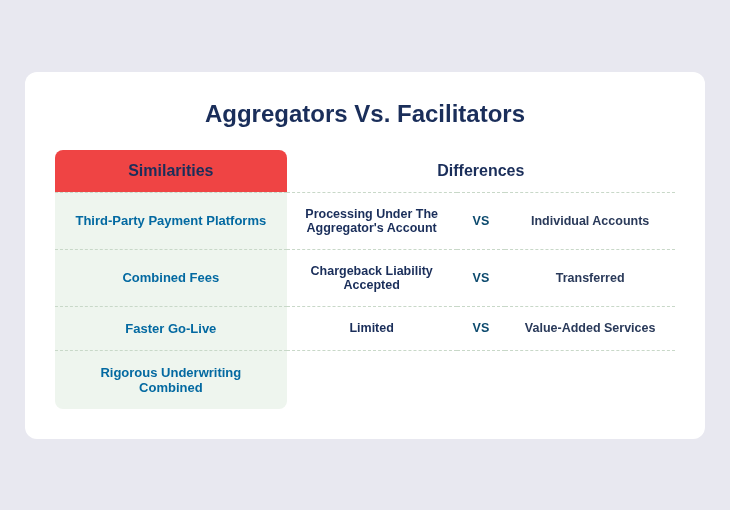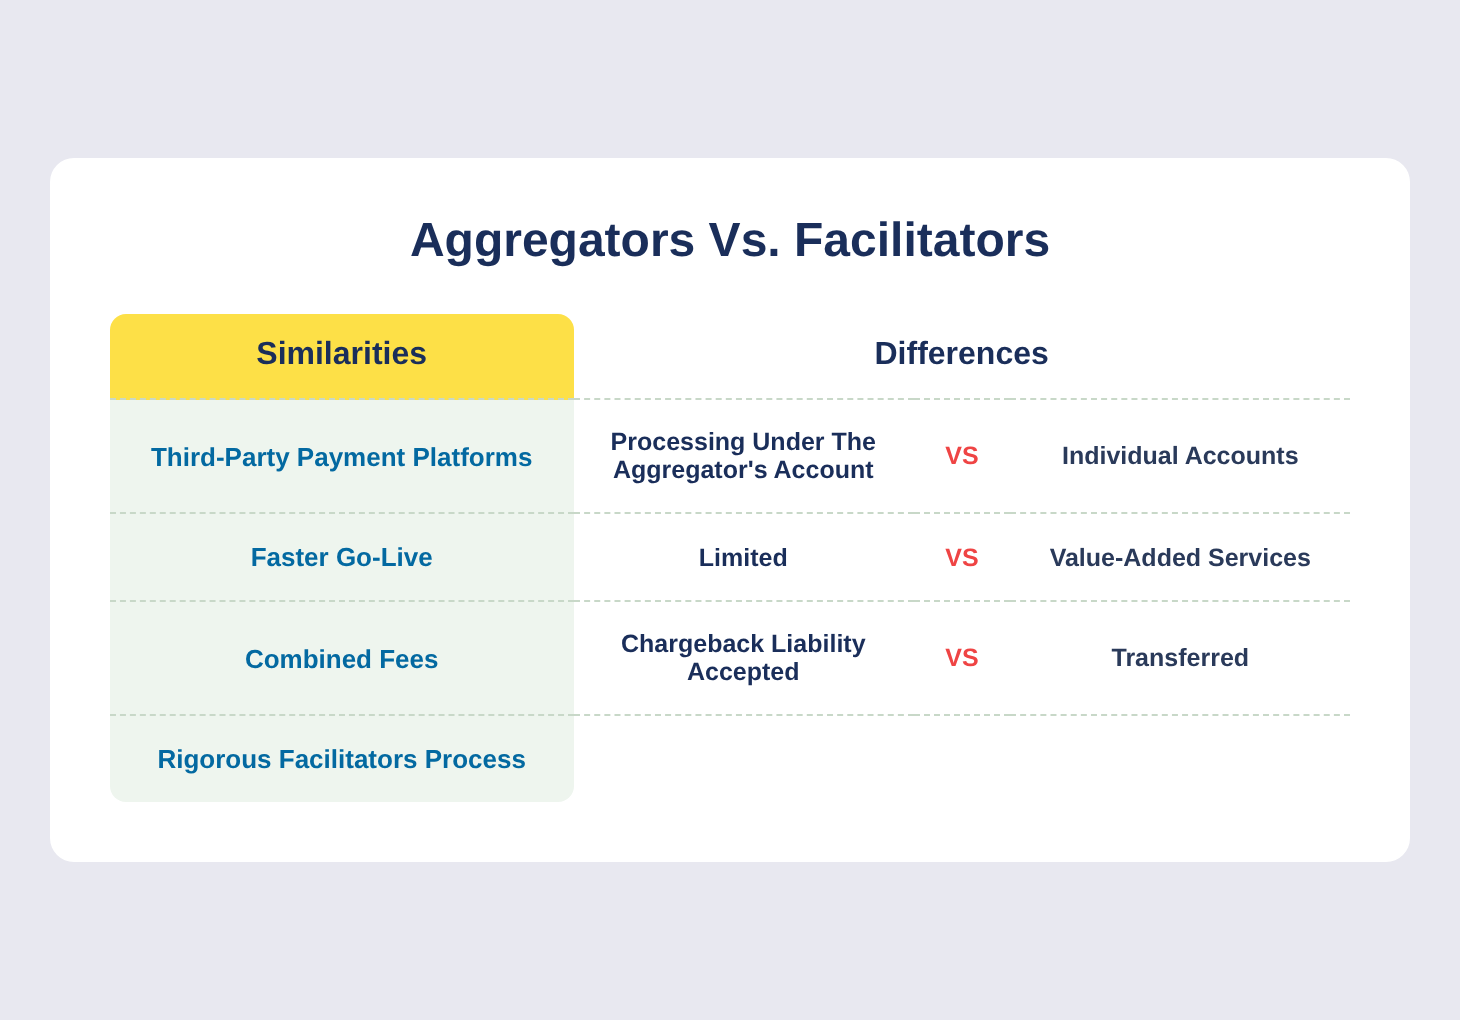--- a/index.html
+++ b/index.html
@@ -37,21 +37,21 @@
     
     .header-row th {
       padding: 12px 10px;
       font-size: 16px;
       font-weight: 700;
       color: #1a2e5a;
       border-bottom: 1.5px dashed #c8d8c8;
     }
 
     .similarities-header {
-      background: #fde047;
+      background: #ef4444;
       border-radius: 8px 8px 0 0;
       width: 240px;
       text-align: center;
     }
 
     .differences-header {
     }
 
     
     .table tbody tr {
@@ -83,21 +83,21 @@
       font-weight: 600;
       color: #1a2e5a;
       width: 175px;
     }
 
     .vs-cell {
       text-align: center;
       padding: 14px 6px;
       font-size: 12.5px;
       font-weight: 700;
-      color: #ef4444;
+      color: #0c4a6e;
       width: 50px;
     }
 
     .fac-cell {
       text-align: center;
       padding: 14px 10px;
       font-size: 12.5px;
       font-weight: 700;
       color: #2a3a5a;
       width: 175px;
@@ -117,32 +117,32 @@
       </tr>
     </thead>
     <tbody id="table-body">
     <tr>
           <td class="sim-cell">Third-Party Payment Platforms</td>
           <td class="agg-cell">Processing Under The Aggregator's Account</td>
           <td class="vs-cell">VS</td>
           <td class="fac-cell">Individual Accounts</td>
         </tr>
         <tr>
+          <td class="sim-cell">Combined Fees</td>
+          <td class="agg-cell">Chargeback Liability Accepted</td>
+          <td class="vs-cell">VS</td>
+          <td class="fac-cell">Transferred</td>
+        </tr>
+        <tr>
           <td class="sim-cell">Faster Go-Live</td>
           <td class="agg-cell">Limited</td>
           <td class="vs-cell">VS</td>
           <td class="fac-cell">Value-Added Services</td>
         </tr>
         <tr>
-          <td class="sim-cell">Combined Fees</td>
-          <td class="agg-cell">Chargeback Liability Accepted</td>
-          <td class="vs-cell">VS</td>
-          <td class="fac-cell">Transferred</td>
-        </tr>
-        <tr>
-          <td class="sim-cell">Rigorous Facilitators Process</td>
+          <td class="sim-cell">Rigorous Underwriting Combined</td>
           <td class="agg-cell"></td>
           <td class="vs-cell"></td>
           <td class="fac-cell"></td>
         </tr>
       </tbody>
   </table>
 </div>
 
 </body></html>

